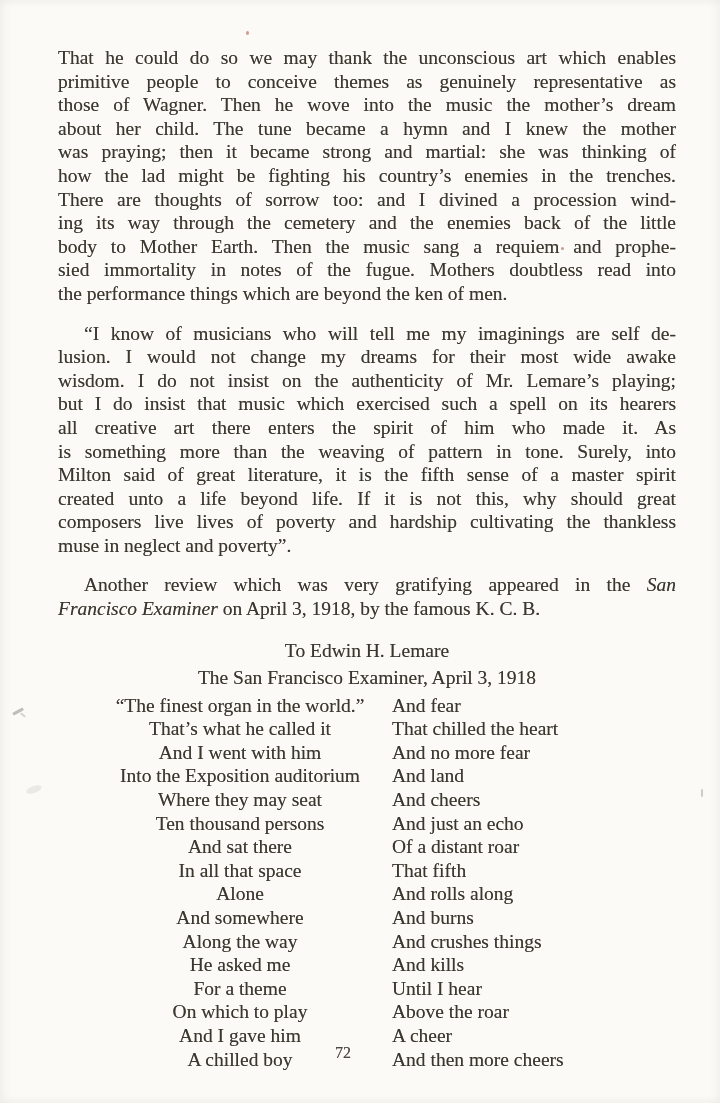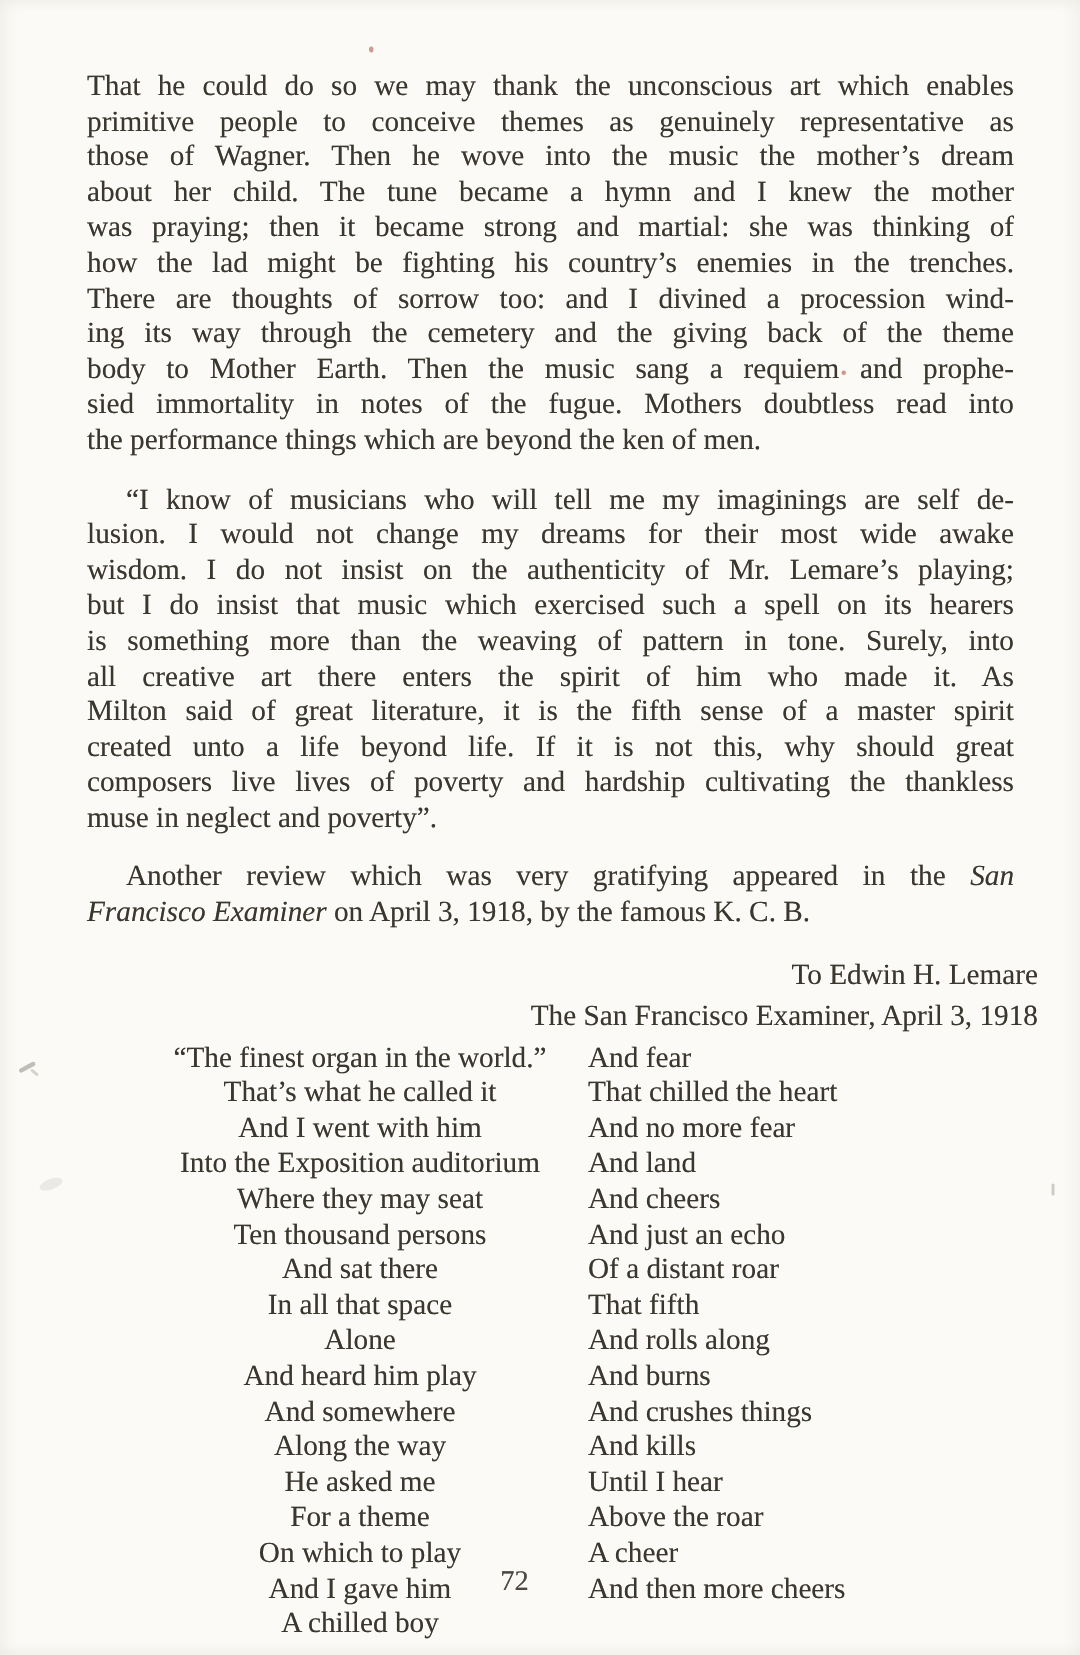--- a/index.html
+++ b/index.html
@@ -17,27 +17,27 @@
     position:absolute; left:42px; top:30px; width:650px;
     font-size:19.5px; line-height:23.6px;
   }
   .para { margin:16px; }
   .para + .para { margin-top:11px; }
   .jline { text-align:justify; text-align-last:justify; }
   .lline { text-align:left; text-align-last:left; }
   .indent { text-indent:26px; }
   .it { font-style:italic; }
   .review { margin-top:9px; }
-  .heading { margin-top:9px; text-align:right; line-height:27px; }
+  .heading { margin-top:9px; text-align:center; line-height:27px; }
   .poem { display:flex; margin-top:3px; padding-left:46px; line-height:23.6px; }
   .poem-col-left { width:304px;text-align:center; }
   .poem-col-right { flex:1; }
   .page-number {
     position:absolute; top:1044px; left:42px; width:650px;
-    text-align:center; font-size:19px; color:#4c4942;
+    text-align:center; font-size:16px; color:#4c4942;
     transform:translateX(-24px);
   }
   
   .pen-mark-a {
     position:absolute; left:12px; top:710px; width:12px; height:2.5px;
     background:#8f8d85; opacity:.55; border-radius:2px; transform:rotate(-28deg);
   }
   .pen-mark-b {
     position:absolute; left:20px; top:714px; width:6px; height:2px;
     background:#9a988f; opacity:.4; border-radius:2px; transform:rotate(40deg);
@@ -66,33 +66,33 @@
   <div class="textblock">
 
     <div class="para">
       <div class="jline">That he could do so we may thank the unconscious art which enables</div>
       <div class="jline">primitive people to conceive themes as genuinely representative as</div>
       <div class="jline">those of Wagner. Then he wove into the music the mother’s dream</div>
       <div class="jline">about her child. The tune became a hymn and I knew the mother</div>
       <div class="jline">was praying; then it became strong and martial: she was thinking of</div>
       <div class="jline">how the lad might be fighting his country’s enemies in the trenches.</div>
       <div class="jline">There are thoughts of sorrow too: and I divined a procession wind-</div>
-      <div class="jline">ing its way through the cemetery and the giving back of the theme</div>
+      <div class="jline">ing its way through the cemetery and the enemies back of the little</div>
       <div class="jline">body to Mother Earth. Then the music sang a requiem and prophe-</div>
       <div class="jline">sied immortality in notes of the fugue. Mothers doubtless read into</div>
       <div class="lline">the performance things which are beyond the ken of men.</div>
     </div>
 
     <div class="para">
       <div class="jline indent">“I know of musicians who will tell me my imaginings are self de-</div>
       <div class="jline">lusion. I would not change my dreams for their most wide awake</div>
       <div class="jline">wisdom. I do not insist on the authenticity of Mr. Lemare’s playing;</div>
       <div class="jline">but I do insist that music which exercised such a spell on its hearers</div>
+      <div class="jline">all creative art there enters the spirit of him who made it. As</div>
       <div class="jline">is something more than the weaving of pattern in tone. Surely, into</div>
-      <div class="jline">all creative art there enters the spirit of him who made it. As</div>
       <div class="jline">Milton said of great literature, it is the fifth sense of a master spirit</div>
       <div class="jline">created unto a life beyond life. If it is not this, why should great</div>
       <div class="jline">composers live lives of poverty and hardship cultivating the thankless</div>
       <div class="lline">muse in neglect and poverty”.</div>
     </div>
 
     <div class="para review">
       <div class="jline indent"><span>Another review which was very gratifying appeared in the </span><span class="it">San</span></div>
       <div class="lline"><span class="it">Francisco Examiner</span><span> on April 3, 1918, by the famous K. C. B.</span></div>
     </div>
@@ -106,21 +106,20 @@
       <div class="poem-col-left">
         <div>“The finest organ in the world.”</div>
         <div>That’s what he called it</div>
         <div>And I went with him</div>
         <div>Into the Exposition auditorium</div>
         <div>Where they may seat</div>
         <div>Ten thousand persons</div>
         <div>And sat there</div>
         <div>In all that space</div>
         <div>Alone</div>
-        <div>And heard him play</div>
         <div>And somewhere</div>
         <div>Along the way</div>
         <div>He asked me</div>
         <div>For a theme</div>
         <div>On which to play</div>
         <div>And I gave him</div>
         <div>A chilled boy</div>
       </div>
       <div class="poem-col-right">
         <div>And fear</div>

